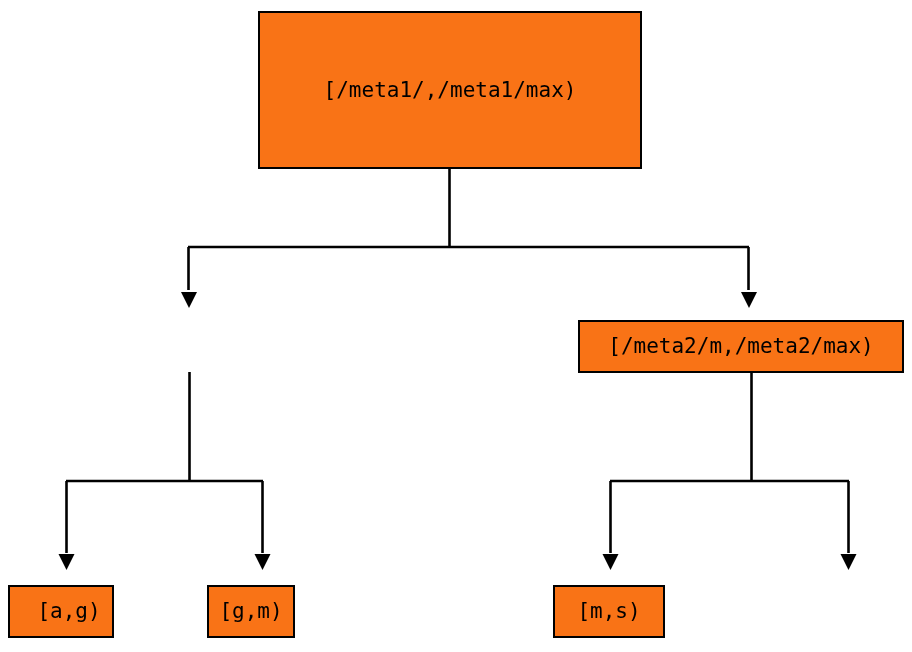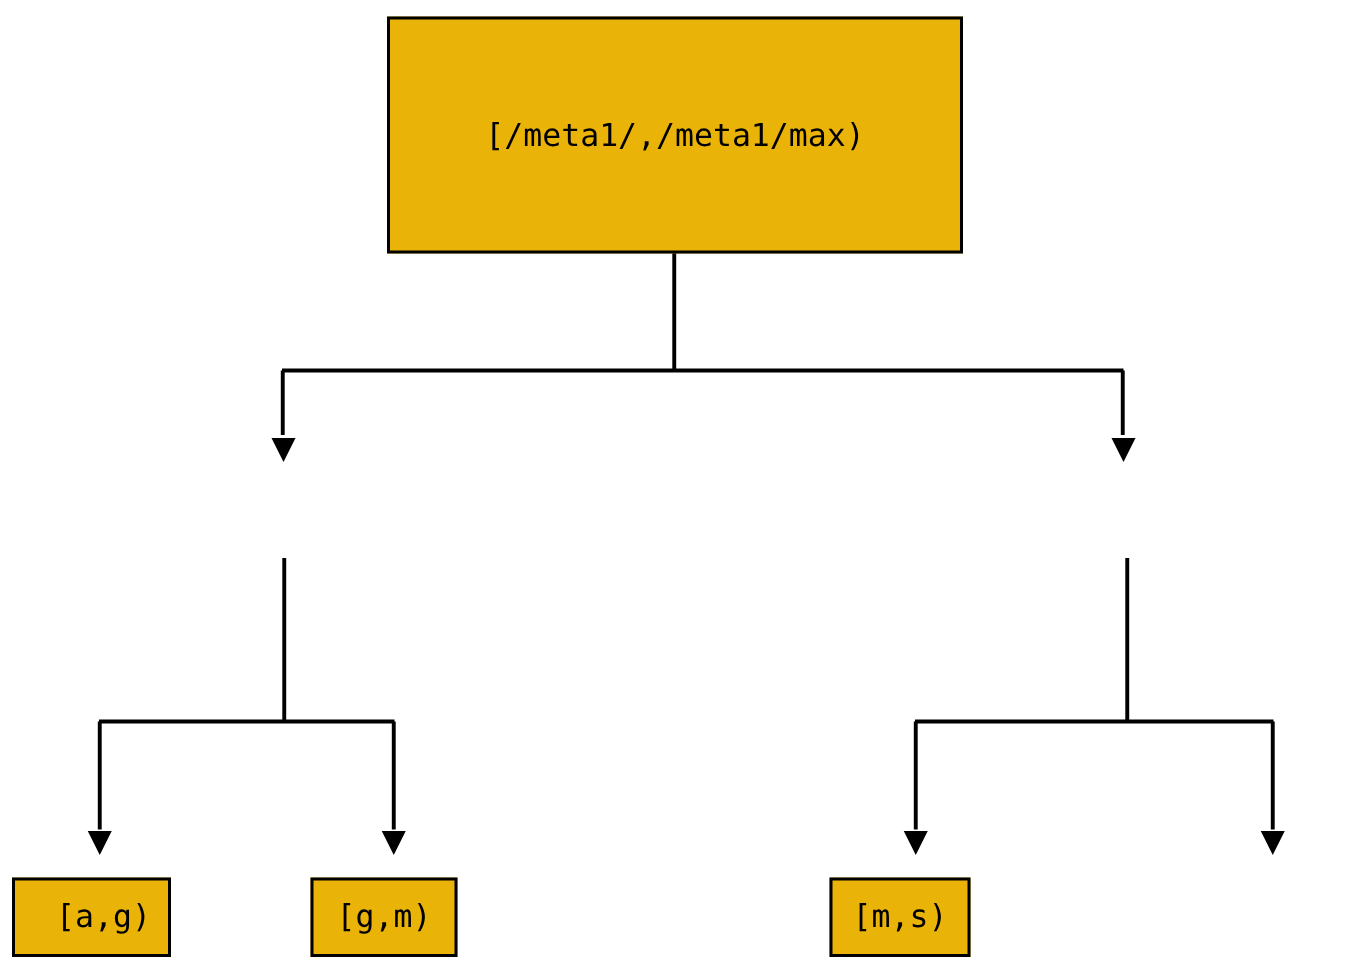--- a/index.html
+++ b/index.html
@@ -24,21 +24,21 @@
     position: absolute;
     top: 0;
     left: 0;
     width: 912px;
     height: 652px;
   }
   .tree-node {
     position: absolute;
     box-sizing: border-box;
     border: 2px solid #000000;
-    background: #eab308;
+    background: #f97316;
     display: flex;
     align-items: center;
     justify-content: center;
     color: #000000;
     white-space: pre;
     letter-spacing: 0px;
   }
   .node-label {
     display: block;
     line-height: 1;
@@ -84,27 +84,30 @@
       <polygon points="602.5,554 618.5,554 610.5,570"></polygon>
       <polygon points="840.5,554 856.5,554 848.5,570"></polygon>
     </g>
   </svg>
 
   <div class="tree-node level-root" style="left:258px; top:11px; width:384px; height:158px;">
     <span class="node-label">[/meta1/,/meta1/max)</span>
   </div>
 
 
+  <div class="tree-node level-mid" style="left:578px; top:320px; width:326px; height:53px;">
+    <span class="node-label">[/meta2/m,/meta2/max)</span>
+  </div>
 
   <div class="tree-node level-leaf" style="left:8px; top:585px; width:106px; height:53px;padding-left:16px;">
     <span class="node-label">[a,g)</span>
   </div>
 
-  <div class="tree-node level-leaf" style="left:207px; top:585px; width:98px; height:53px;">
+  <div class="tree-node level-leaf" style="left:207px; top:585px; width:88px; height:53px;">
     <span class="node-label">[g,m)</span>
   </div>
 
-  <div class="tree-node level-leaf" style="left:553px; top:585px; width:94px; height:53px;">
+  <div class="tree-node level-leaf" style="left:553px; top:585px; width:112px; height:53px;">
     <span class="node-label">[m,s)</span>
   </div>
 
 
 </div>
 
 </body></html>

